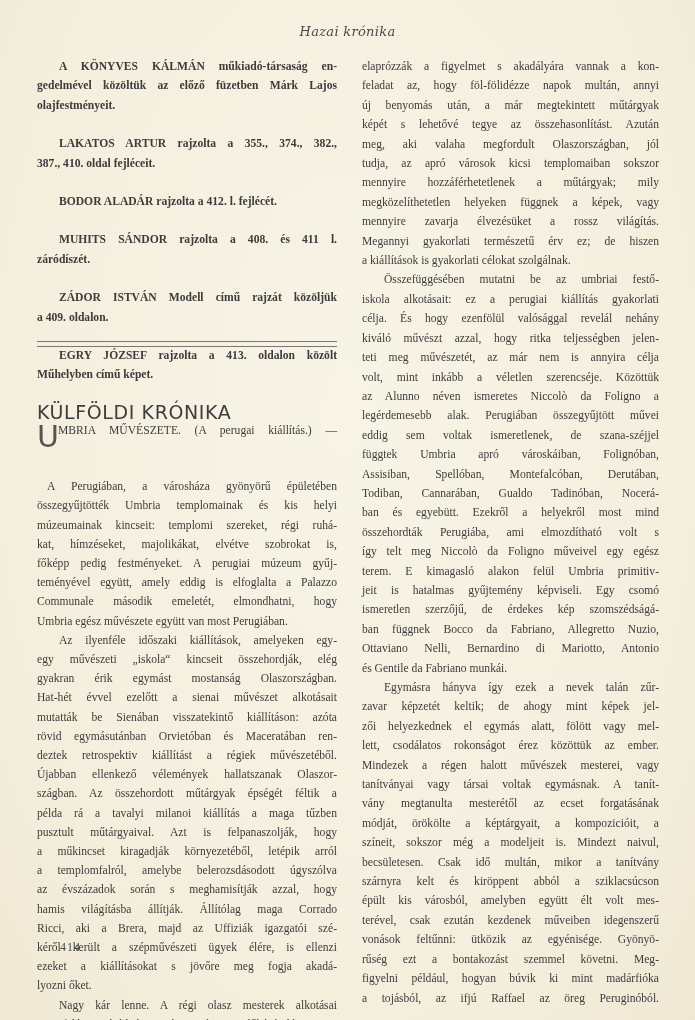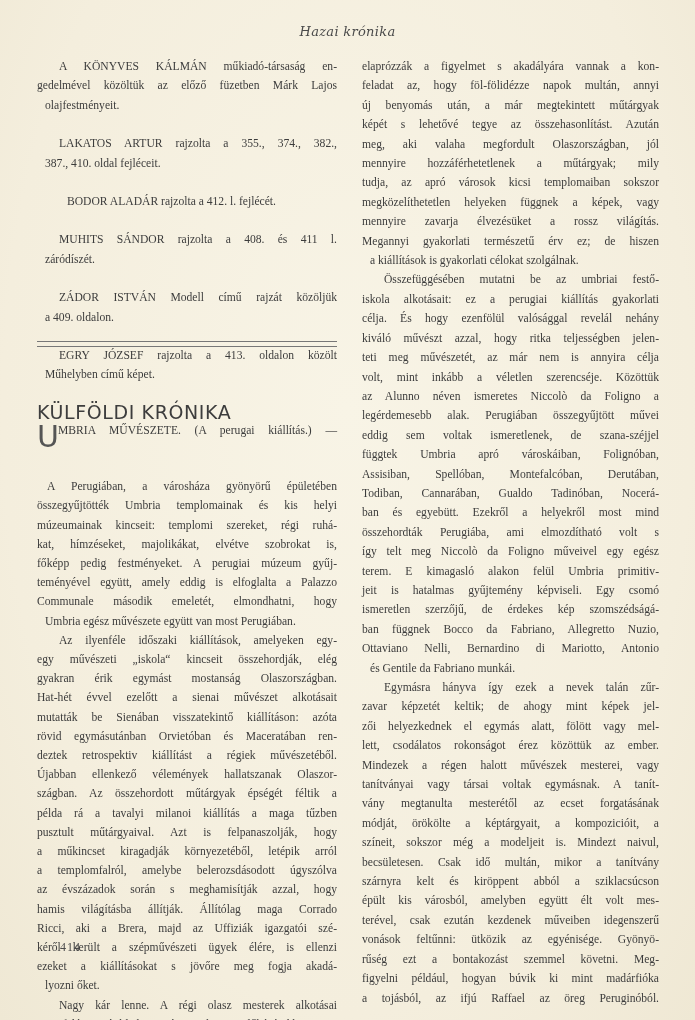--- a/index.html
+++ b/index.html
@@ -21,23 +21,23 @@
   }
   .col {
     position: absolute; top: 57px; width: 300px;
     font-size: 11.6px; line-height: 19.4px; text-align: justify;
     font-family: "Liberation Serif", "DejaVu Serif", serif;
     color: #3c3c3c;
   }
   .col.left { left: 37px; }
   .col.right { left: 362px; top: 57px; width: 297px; }
   .line { display: block; white-space: nowrap; text-align-last: justify; text-align: justify; }
-  .line.last { text-align-last: left; margin-left: 8px; }
+  .line.last { text-align-last: left; }
   .line.indent { padding-left: 22px; }
-  .notice { margin-bottom: 19px; }
+  .notice { margin-bottom: 19px; font-weight: bold; }
   .rule-wrap { position: absolute; left: 37px; top: 341px; width: 300px; }
   .rule { height: 0; border-top: 1px solid #777; margin-bottom: 4px; }
   .section-title {
     position: absolute; left: 37px; top: 401px;
     font-family: "DejaVu Sans", sans-serif; font-size: 19px; letter-spacing: 0.6px;
     color: #3d3d3d; font-weight: normal;
   }
   .article { position: absolute; left: 37px; top: 421px; width: 300px;
     font-family: "Liberation Serif", serif; font-size: 11.6px; line-height: 19.2px; color:#3c3c3c; }
   .dropcap {
@@ -123,22 +123,22 @@
       <span class="line">annyifelé szóródtak szét még szülőházájukban is,</span>
       <span class="line">hogy a városok és falvak egész seregét kénytelen</span>
     </div>
 
   <div class="col right" id="article-right">
       <span class="line">elaprózzák a figyelmet s akadályára vannak a kon-</span>
       <span class="line">feladat az, hogy föl-fölidézze napok multán, annyi</span>
       <span class="line">új benyomás után, a már megtekintett műtárgyak</span>
       <span class="line">képét s lehetővé tegye az összehasonlítást. Azután</span>
       <span class="line">meg, aki valaha megfordult Olaszországban, jól</span>
+      <span class="line">tudja, az apró városok kicsi templomaiban sokszor</span>
       <span class="line">mennyire hozzáférhetetlenek a műtárgyak; mily</span>
-      <span class="line">tudja, az apró városok kicsi templomaiban sokszor</span>
       <span class="line">megközelíthetetlen helyeken függnek a képek, vagy</span>
       <span class="line">mennyire zavarja élvezésüket a rossz világítás.</span>
       <span class="line">Megannyi gyakorlati természetű érv ez; de hiszen</span>
       <span class="line last">a kiállítások is gyakorlati célokat szolgálnak.</span>
       <span class="line indent">Összefüggésében mutatni be az umbriai festő-</span>
       <span class="line">iskola alkotásait: ez a perugiai kiállítás gyakorlati</span>
       <span class="line">célja. És hogy ezenfölül valósággal revelál nehány</span>
       <span class="line">kiváló művészt azzal, hogy ritka teljességben jelen-</span>
       <span class="line">teti meg művészetét, az már nem is annyira célja</span>
       <span class="line">volt, mint inkább a véletlen szerencséje. Közöttük</span>

